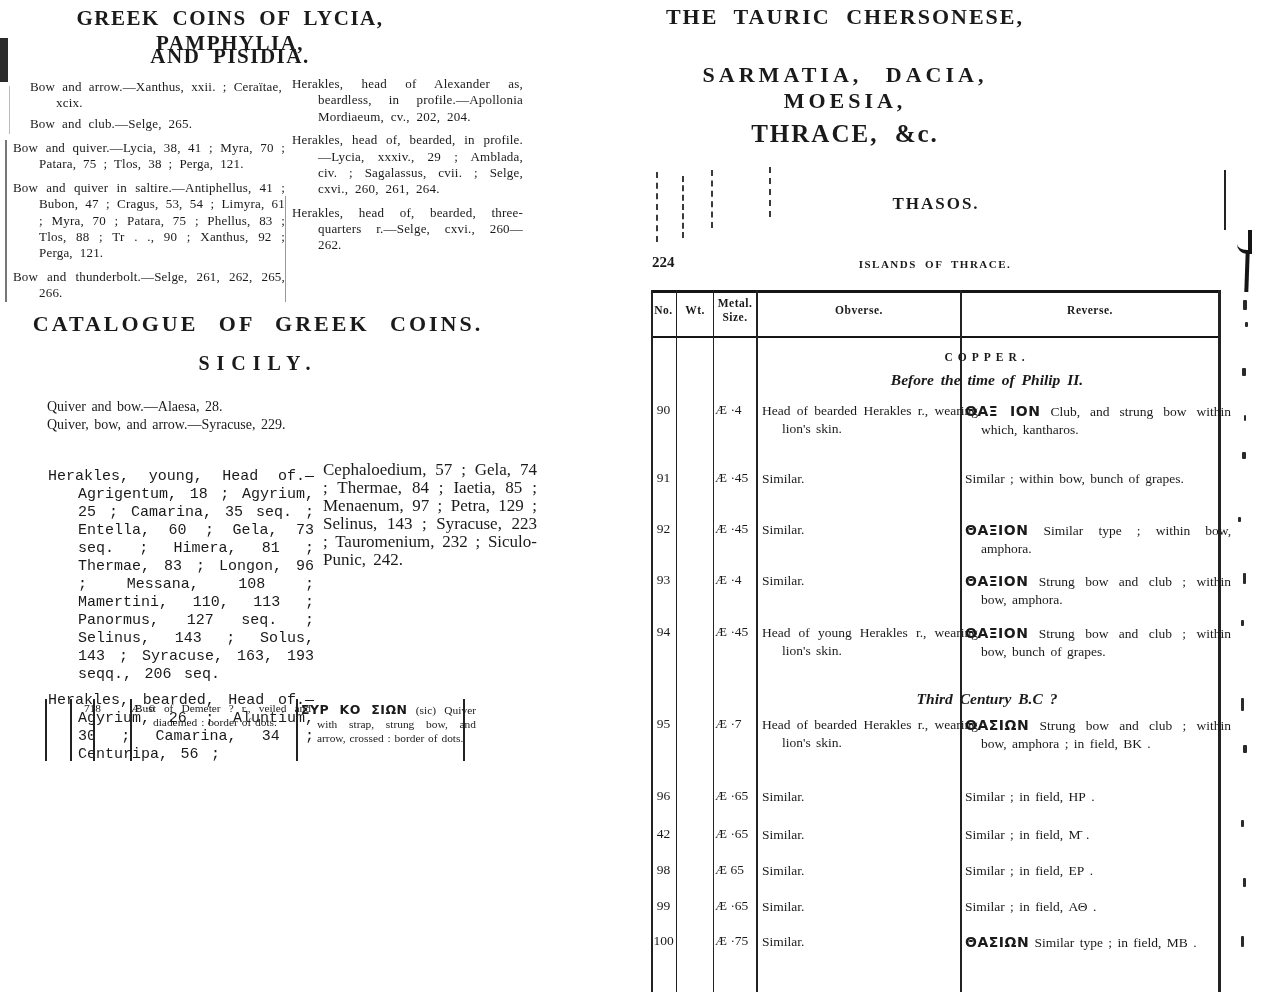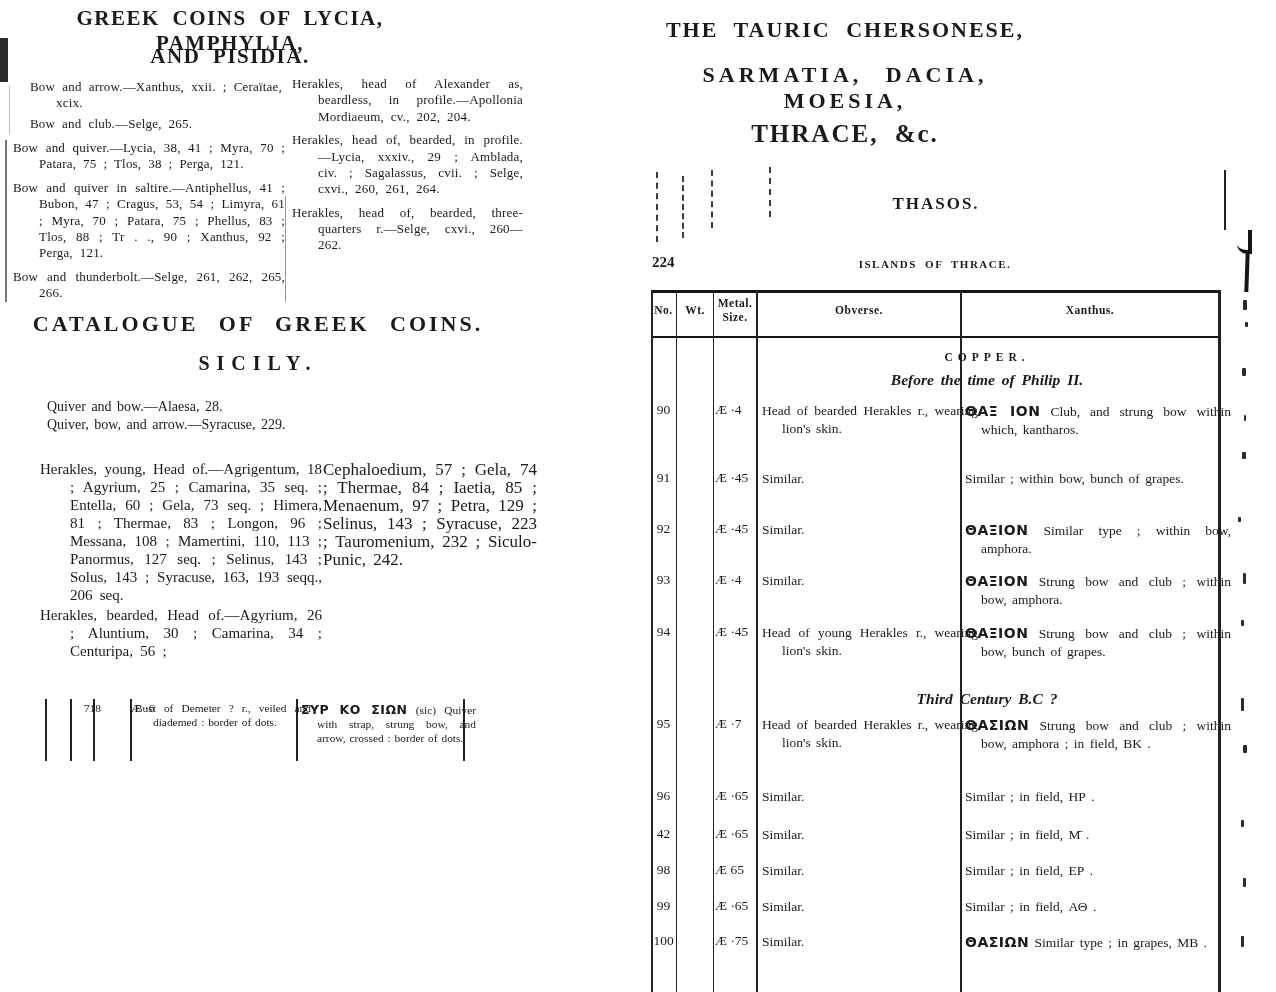--- a/index.html
+++ b/index.html
@@ -11,21 +11,21 @@
   .h-cat{font-weight:bold;text-align:center;letter-spacing:3px;word-spacing:12px;font-size:22px;}
   .h-sic{font-weight:bold;text-align:center;letter-spacing:7px;font-size:20px;}
   .h-rp{font-weight:bold;text-align:center;font-size:22px;}
   .h-thasos{font-weight:bold;text-align:center;letter-spacing:2px;font-size:17px;}
   
   .idx{font-size:13px;line-height:1.26;word-spacing:3.5px;letter-spacing:0.2px;}
   .idx p{margin:0;padding-left:26px;text-indent:-26px;text-align:justify;}
   .idx p + p{margin-top:4px;}
   .idx-gap p + p{margin-top:7px;}
   .sic{font-size:15px;line-height:18px;word-spacing:3.5px;}
-  .sic p{margin:0;padding-left:30px;text-indent:-30px;text-align:justify;}
+  .sic p{margin:8px;padding-left:30px;text-indent:-30px;text-align:justify;font-family:Liberation Mono, monospace;}
   .sic p + p{margin-top:2px;}
   .sic-cont{font-size:17px;line-height:18px;word-spacing:3px;text-align:justify;margin:0;}
   .quiv{font-size:14px;line-height:18px;word-spacing:2px;}
   .quiv p{margin:0;padding-left:30px;text-indent:-30px;}
   
   .vline{position:absolute;background:#222;}
   .hline{position:absolute;background:#151515;}
   .mk{position:absolute;background:#2a2a2a;border-radius:1px;}
   .dashline{position:absolute;width:0;border-left:2px dashed #3a3a3a;}
   
@@ -99,21 +99,21 @@
   <div class="abs frag frag-cell" style="left:46px;top:702px;width:23px;text-align:center;">718</div>
   <div class="abs frag frag-cell" style="left:96px;top:702px;width:50px;">Æ ·6</div>
   <div class="abs frag frag-cell" style="left:135px;top:702px;width:158px;padding-left:18px;text-indent:-18px;">Bust of Demeter ? r., veiled and diademed : border of dots.</div>
   <div class="abs frag frag-cell" style="left:301px;top:702px;width:159px;padding-left:16px;text-indent:-16px;"><span class="fr-legend">ΣΥΡ ΚΟ ΣΙΩΝ</span> <span>(sic) Quiver with strap, strung bow, and arrow, crossed : border of dots.</span></div>
 
   <div class="abs" style="left:0;top:38px;width:8px;height:44px;background:#2b2b2b;"></div>
   <div class="abs" style="left:5px;top:140px;width:2px;height:162px;background:#777;"></div>
   <div class="abs" style="left:9px;top:86px;width:1px;height:48px;background:#bbb;"></div>
   <div class="abs" style="left:285px;top:196px;width:1px;height:106px;background:#999;"></div>
 
-  <div class="abs h-rp" style="left:655px;top:17px;width:380px;letter-spacing:2px;word-spacing:8px;text-align:center;">THE TAURIC CHERSONESE,</div>
+  <div class="abs h-rp" style="left:655px;top:4px;width:380px;letter-spacing:2px;word-spacing:8px;text-align:center;">THE TAURIC CHERSONESE,</div>
   <div class="abs h-rp" style="left:655px;top:62px;width:380px;letter-spacing:4px;word-spacing:14px;">SARMATIA, DACIA, MOESIA,</div>
   <div class="abs h-rp" style="left:655px;top:120px;width:380px;font-size:25px;letter-spacing:2px;word-spacing:8px;">THRACE, &amp;c.</div>
 
   <div class="abs h-thasos" style="left:651px;top:194px;width:570px;">THASOS.</div>
 
   <div class="abs" style="left:652px;top:254px;font-size:15px;font-weight:bold;">224</div>
   <div class="abs" style="left:700px;top:258px;width:470px;text-align:center;font-size:11px;font-weight:bold;letter-spacing:1.5px;word-spacing:4px;">ISLANDS OF THRACE.</div>
 
   <div class="hline" style="left:651px;top:290px;width:570px;height:3px;"></div>
   <div class="hline" style="left:651px;top:336px;width:570px;height:2px;"></div>
@@ -122,21 +122,21 @@
   <div class="vline" style="left:713px;top:290px;width:1px;height:702px;"></div>
   <div class="vline" style="left:756px;top:290px;width:2px;height:702px;"></div>
   <div class="vline" style="left:960px;top:290px;width:2px;height:702px;"></div>
   <div class="vline" style="left:1218px;top:290px;width:3px;height:702px;"></div>
 
   <div class="thead" style="left:651px;top:304px;width:25px;">No.</div>
   <div class="thead" style="left:677px;top:304px;width:36px;">Wt.</div>
   <div class="thead" style="left:714px;top:297px;width:42px;">Metal.</div>
   <div class="thead" style="left:714px;top:311px;width:42px;">Size.</div>
   <div class="thead" style="left:758px;top:304px;width:202px;">Obverse.</div>
-  <div class="thead" style="left:962px;top:304px;width:256px;">Xanthus.</div>
+  <div class="thead" style="left:962px;top:304px;width:256px;">Reverse.</div>
 
   <div class="sect period" style="top:371px;">Before the time of Philip II.</div>
   <div class="sect copper" style="top:351px;">COPPER.</div>
   <div class="sect period" style="top:690px;">Third Century B.C ?</div>
 
   <div class="trow" style="top:402px;">
     <div class="c-no">90</div>
     <div class="c-metal">Æ ·4</div>
     <div class="c-obv">Head of bearded Herakles r., wearing lion's skin.</div>
     <div class="c-rev"><span class="glegend">ΘΑΞ ΙΟΝ</span> <span>Club, and strung bow within which, kantharos.</span></div>
@@ -192,21 +192,21 @@
   <div class="trow" style="top:898px;">
     <div class="c-no">99</div>
     <div class="c-metal">Æ ·65</div>
     <div class="c-obv">Similar.</div>
     <div class="c-rev"><span>Similar ; in field, ΑΘ .</span></div>
   </div>
   <div class="trow" style="top:933px;">
     <div class="c-no">100</div>
     <div class="c-metal">Æ ·75</div>
     <div class="c-obv">Similar.</div>
-    <div class="c-rev"><span class="glegend">ΘΑΣΙΩΝ</span> <span>Similar type ; in grapes, ΜΒ .</span></div>
+    <div class="c-rev"><span class="glegend">ΘΑΣΙΩΝ</span> <span>Similar type ; in field, ΜΒ .</span></div>
   </div>
 
   <div class="dashline" style="left:656px;top:172px;height:70px;"></div>
   <div class="dashline" style="left:682px;top:176px;height:62px;"></div>
   <div class="dashline" style="left:711px;top:170px;height:58px;"></div>
   <div class="dashline" style="left:769px;top:167px;height:50px;"></div>
   <div class="abs" style="left:1224px;top:170px;width:2px;height:60px;background:#222;"></div>
   <div class="j-hook" style="left:1237px;top:230px;"></div>
   <div class="j-stem" style="left:1245px;top:252px;"></div>
   <div class="mk" style="left:1243px;top:300px;width:4px;height:10px;"></div>

